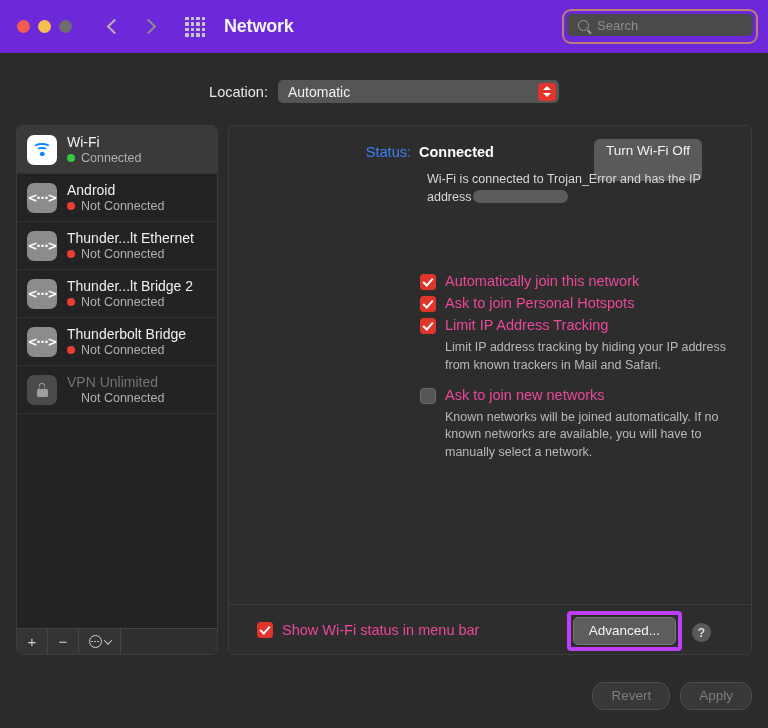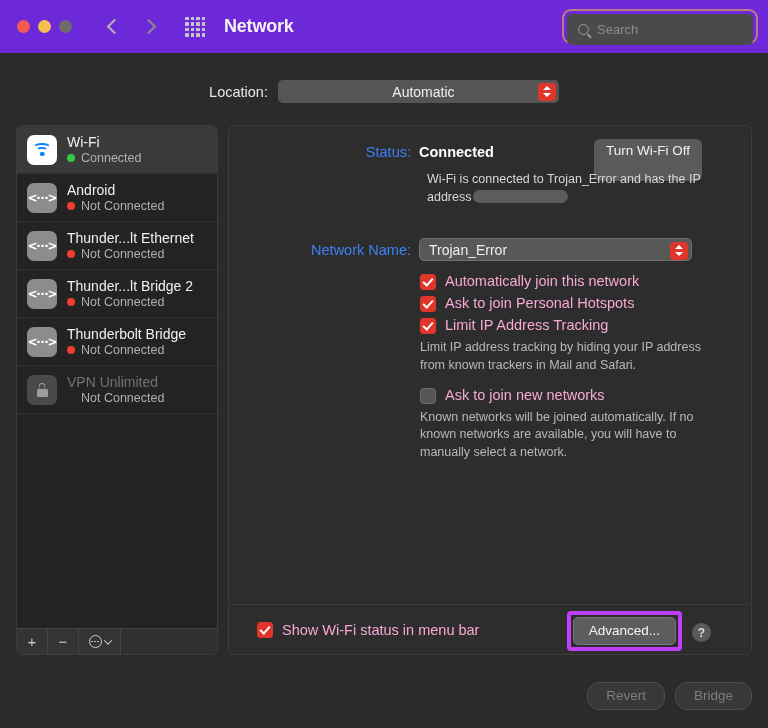--- a/index.html
+++ b/index.html
@@ -50,21 +50,21 @@
 
   .searchwrap {
     position:absolute; right:10px; top:9px;
     width:196px; height:35px;
     border:2.5px solid #bd7d7a;
     border-radius:9px;
     display:flex; align-items:center;
   }
   .searchbox {
     position:absolute; left:3px; top:3px;
-    width:186px; height:31px;
+    width:186px; height:22px;
     background:#4a4a4a;
     border-radius:5px;
     display:flex; align-items:center;
   }
   .mag {
     position:relative;
     margin-left:11px; width:11px; height:11px;
     border:1.6px solid #9a9a9a; border-radius:50%;
   }
   .mag::after {
@@ -81,21 +81,20 @@
     position:absolute; left:0; top:80px; width:768px;
     display:flex; align-items:center; justify-content:center;
   }
   .loclabel { font-size:14.5px; color:#e8e8e8; margin-right:10px; }
   .locselect {
     width:281px; height:23px;
     background:#555555;
     border-radius:5px;
     display:flex; align-items:center;
     position:relative;
-    justify-content:center;
   }
   .locselect .val { margin-left:10px; font-size:14px; color:#f0f0f0; }
   .stepper {
     position:absolute; right:3px; top:2.5px;
     width:18px; height:18px;
     background:#e0352b; border-radius:4px;
     display:flex; flex-direction:column;
     align-items:center; justify-content:center; gap:3px;
   }
   .stepper .up, .stepper .dn {
@@ -275,23 +274,23 @@
   .cbox.on  { background:#e0352b; }
   .cbox.off { background:#555555; border:1px solid #6a6a6a; }
   .cbox.on::after {
     content:''; position:absolute;
     left:5px; top:2px;
     width:4px; height:8px;
     border:solid #fff;
     border-width:0 2px 2px 0;
     transform:rotate(42deg);
   }
-  .ctext { margin-left:9px; font-size:14.5px; color:#f9a8d4; }
+  .ctext { margin-left:9px; font-size:14.5px; color:#ec4899; }
   .chelp {
-    margin-top:2px; margin-bottom:12px;
+    margin-left:25px; margin-top:2px; margin-bottom:12px;
     font-size:12.5px; color:#b8b8b8; line-height:1.42;
     width:292px;
   }
 
   
   .panel-bottom {
     position:absolute; left:0; bottom:0;
     width:100%; height:50px;
     border-top:1px solid #3a3a3a;
   }
@@ -492,30 +491,20 @@
     <div class="lbl">Status:</div>
     <div class="statusval">Connected</div>
   </div>
 
   <div class="turnoff">Turn Wi-Fi Off</div>
 
   <div class="desc">
     <span>Wi-Fi is connected to Trojan_Error and has the IP address</span><span class="redact"></span>
   </div>
 
-  <div class="row-netname">
-    <div class="lbl">Network Name:</div>
-    <div class="nnselect">
-      <div class="val">Trojan_Error</div>
-      <div class="stepper">
-        <div class="up"></div>
-          <div class="dn"></div>
-      </div>
-    </div>
-  </div>
 
   <div class="checks" id="checks">
       <div class="crow">
         <div class="cbox on"></div>
         <div class="ctext">Automatically join this network</div>
       </div>
       <div class="crow">
         <div class="cbox on"></div>
         <div class="ctext">Ask to join Personal Hotspots</div>
       </div>
@@ -540,14 +529,14 @@
     <div class="advwrap">
       <div class="advbtn">Advanced...</div>
     </div>
 
     <div class="helpbtn">?</div>
   </div>
 </div>
 
 <div class="footer">
   <div class="fbtn">Revert</div>
-  <div class="fbtn">Bridge</div>
+  <div class="fbtn">Apply</div>
 </div>
 
 </body></html>

